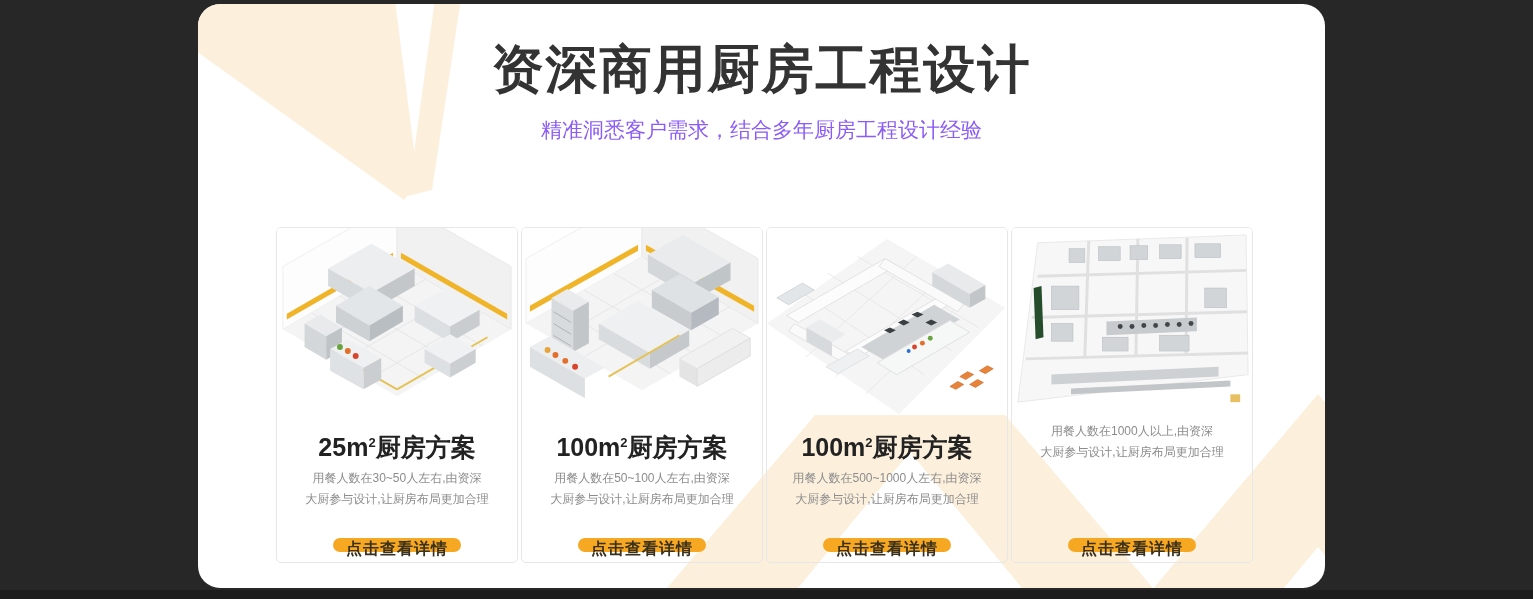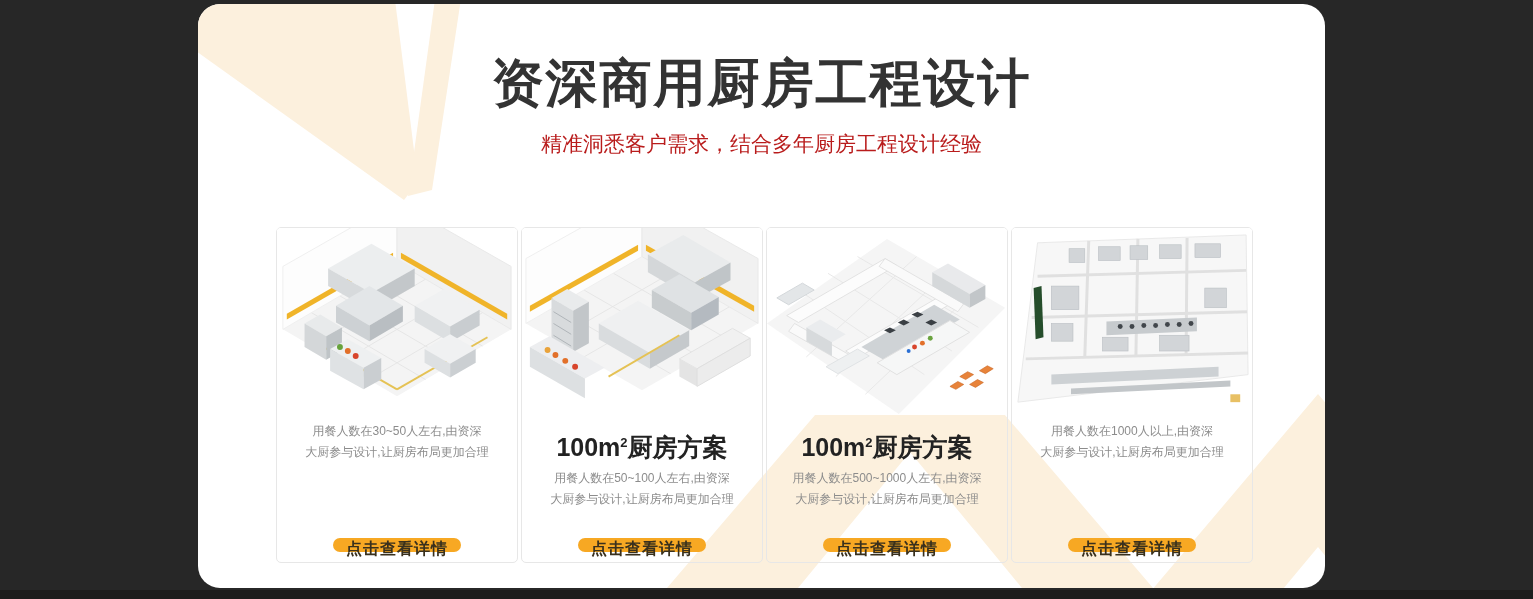--- a/index.html
+++ b/index.html
@@ -4,23 +4,23 @@
 <style>
   html,body{margin:0;padding:0;background:#272727;}
   body{width:1533px;height:599px;position:relative;overflow:hidden;
        font-family:"Liberation Sans","DejaVu Sans",sans-serif;}
   .page{position:absolute;inset:0;background:#272727;}
   .bottom-strip{position:absolute;left:0;top:590px;width:1533px;height:9px;background:#1c1c1c;}
   .panel{position:absolute;left:198px;top:4px;width:1127px;height:584px;background:#ffffff;
          border-radius:22px;overflow:hidden;}
   .deco{position:absolute;left:0;top:0;z-index:1;pointer-events:none;}
   .deco polygon{fill:#fcf0dd;}
-  .header{position:relative;z-index:2;text-align:center;padding-top:50px;}
+  .header{position:relative;z-index:2;text-align:center;padding-top:36px;}
   .header h1{margin:0;font-size:52px;line-height:58px;font-weight:bold;color:#333333;letter-spacing:2px;}
-  .subtitle{margin:16px;font-size:21px;line-height:31px;color:#b91c1c;}
+  .subtitle{margin:16px;font-size:21px;line-height:31px;color:#8b5cf6;}
   .subtitle.first{margin-top:16px;}
   .cards{position:absolute;left:78px;top:223px;z-index:2;display:flex;gap:3px;}
   .card{width:242px;height:336px;box-sizing:border-box;border:1px solid #e7e7e7;border-radius:5px;
         background:transparent;text-align:center;position:relative;}
   .card-image{height:187px;border-radius:4px 4px 0 0;overflow:hidden;background:#ffffff;}
   .card-image svg{display:block;}
   .card-title{margin-top:13px;font-size:25px;font-weight:bold;color:#222222;line-height:30px;}
   .card-title sup{font-size:13px;font-weight:bold;}
   .card-desc{margin-top:6px;font-size:12px;line-height:21px;color:#8c8c8c;padding:0 4px;}
   .cta{position:absolute;bottom:10px;left:50%;transform:translateX(-50%);
@@ -85,20 +85,21 @@
             <polygon points="54,122 54,144 88,163 88,141" fill="#dfe2e4"></polygon>
             <polygon points="88,141 88,163 106,153 106,131" fill="#caced1"></polygon>
             <circle cx="72" cy="124" r="3" fill="#e2702a"></circle>
             <circle cx="80" cy="129" r="3" fill="#d8452c"></circle>
             <circle cx="64" cy="120" r="3" fill="#67a23c"></circle>
             <polygon points="150,122 176,107 202,122 176,137" fill="#f0f1f2"></polygon>
             <polygon points="150,122 150,136 176,151 176,137" fill="#dde0e2"></polygon>
             <polygon points="176,137 176,151 202,136 202,122" fill="#cbcfd2"></polygon>
           </svg>
         </div>
+        <div class="card-title"><span>25m</span><sup>2</sup><span>厨房方案</span></div>
         <div class="card-desc"><span>用餐人数在30~50人左右,由资深</span><br><span>大厨参与设计,让厨房布局更加合理</span></div>
         <button class="cta">点击查看详情</button>
       </div>
 
       <div class="card">
         <div class="card-image">
           <svg width="240" height="187" viewBox="0 0 244 188">
             <rect x="0" y="0" width="244" height="188" fill="#ffffff"></rect>
             <polygon points="122,28 240,96 122,164 4,96" fill="#f4f4f4"></polygon>
             <g stroke="#e6e6e6" stroke-width="1">

